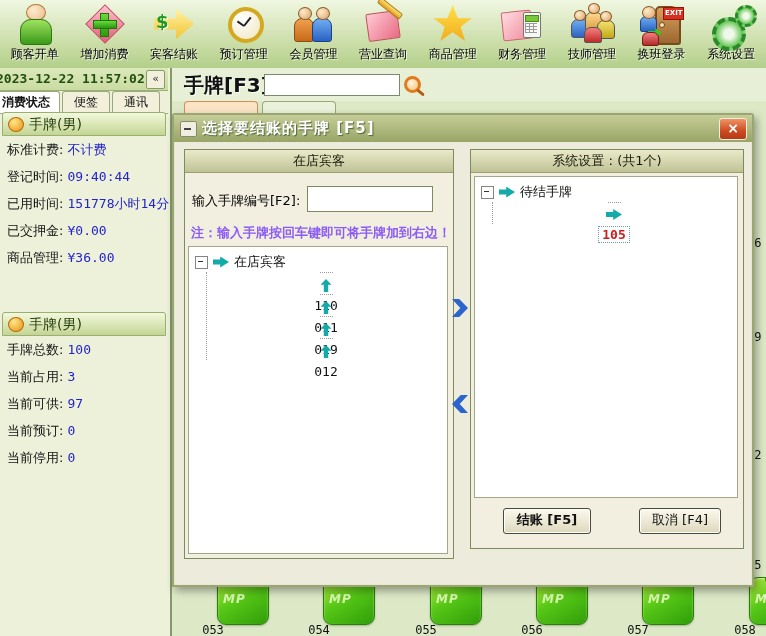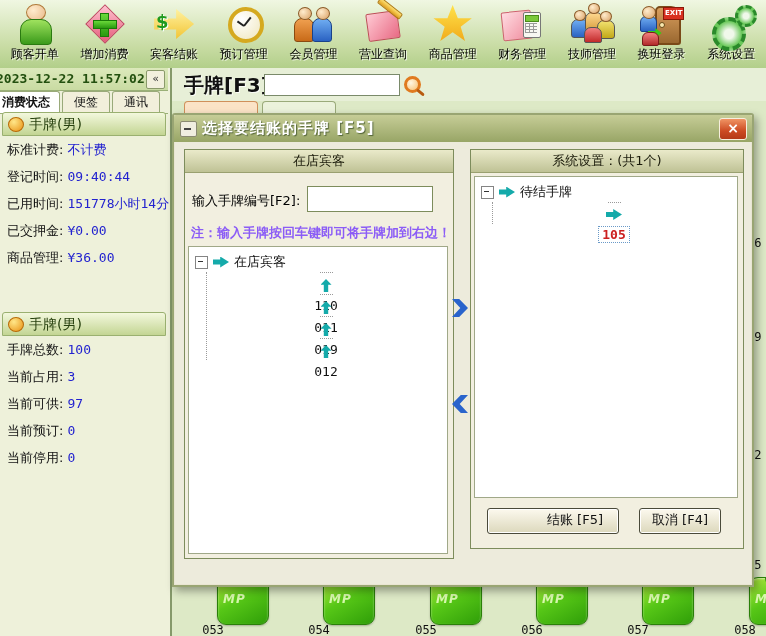--- a/index.html
+++ b/index.html
@@ -184,21 +184,21 @@
   .tchild::before{content:"";width:13px;border-top:1px dotted #9a9a9a;flex:none;}
   .tnum{font-family:"DejaVu Sans Mono",monospace;font-size:13px;color:#111;}
   .tag-sel{color:#cc2020;font-weight:bold;border:1px dotted #6a9ac8;padding:0 3px;background:#fff;}
   .chev{position:absolute;width:16px;height:18px;background:#2a64cc;cursor:pointer;
     filter:drop-shadow(1px 1px 0 #12347a);}
   .chev-r{left:278px;top:184px;clip-path:polygon(0 0,45% 0,100% 50%,45% 100%,0 100%,52% 50%);}
   .chev-l{left:278px;top:280px;clip-path:polygon(100% 0,55% 0,0 50%,55% 100%,100% 100%,48% 50%);}
   .dlg-btn{position:absolute;height:24px;cursor:pointer;border:1px solid #4a4a3a;border-radius:3px;
     background:linear-gradient(#fcf9ee,#dcd8bc);font-size:13px;text-align:center;line-height:22px;
     box-shadow:inset 0 0 0 1px #fff;}
-  .btn-settle{left:16px;top:358px;width:86px;font-weight:normal;padding-left:44px;}
+  .btn-settle{left:32px;top:358px;width:86px;font-weight:bold;}
   .btn-cancel{left:168px;top:358px;width:80px;}
 </style>
 </head>
 <body>
 
 <div class="screen">
 
   <div class="toolbar">
     <div class="tb-item">
       <div class="tb-icon">

